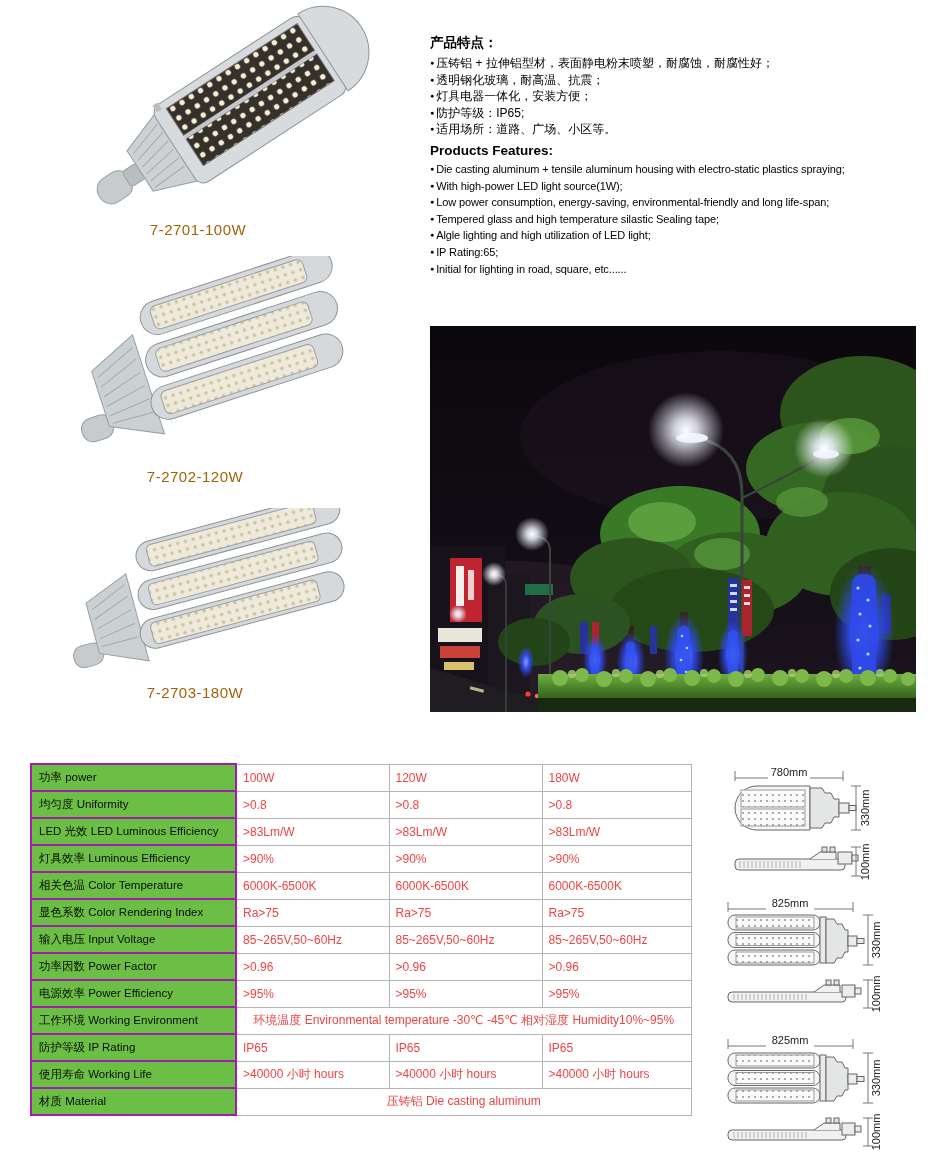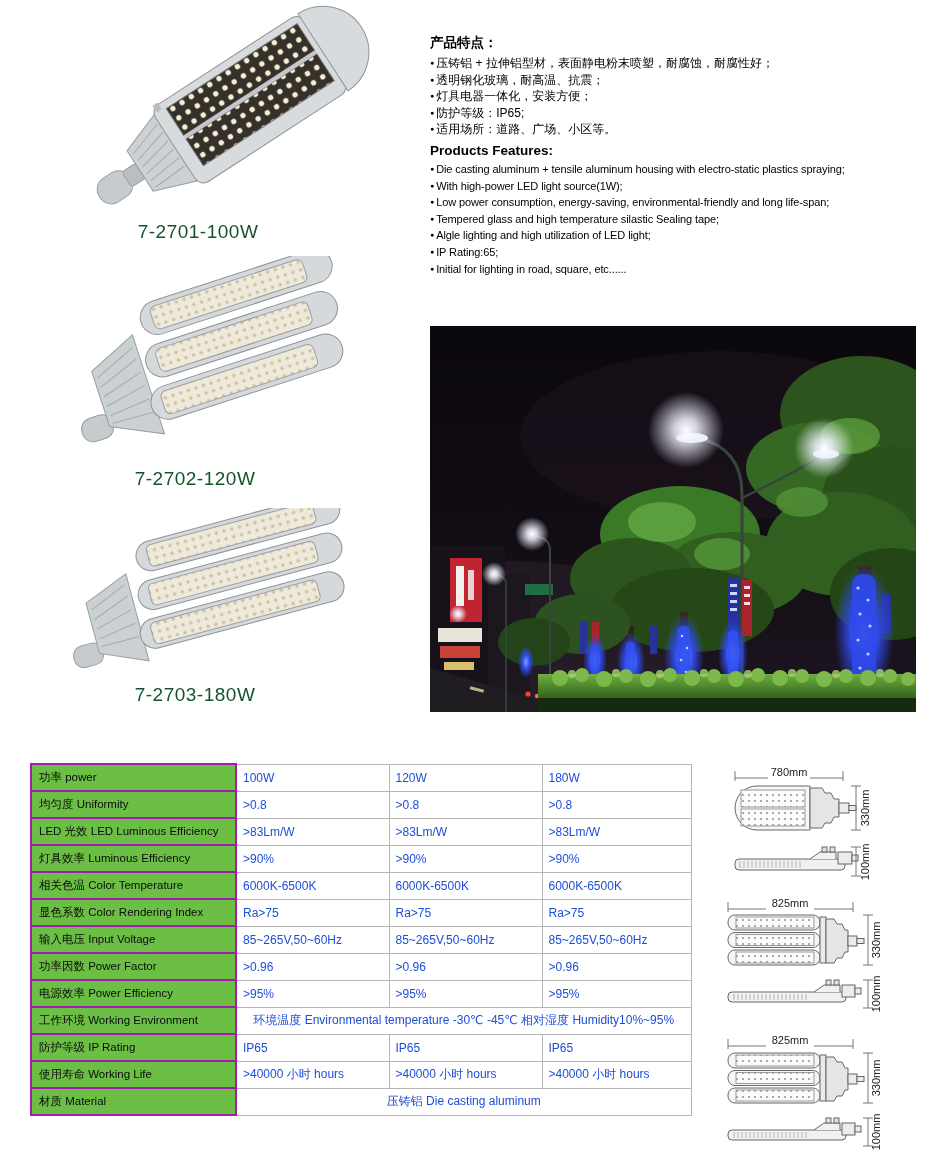--- a/index.html
+++ b/index.html
@@ -1,35 +1,35 @@
 <!DOCTYPE html>
 <html><head>
 <meta charset="utf-8">
 <style>
   html,body{margin:0;padding:0;background:#fff;}
   #page{position:relative;width:928px;height:1156px;background:#ffffff;
         font-family:"Liberation Sans","DejaVu Sans",sans-serif;color:#000;overflow:hidden;}
   
-  .model-label{position:absolute;width:180px;text-align:center;font-size:19px;
-               letter-spacing:.5px;color:#14532d;}
+  .model-label{position:absolute;width:180px;text-align:center;font-size:15px;
+               letter-spacing:.5px;color:#a16207;}
   
   .features{position:absolute;left:430px;top:34px;width:498px;}
   .f-title{font-weight:bold;font-size:13.5px;margin:0 0 3px 0;}
   .f-title.en{margin-top:5px;}
   ul.f-list{list-style:none;margin:0;padding:0;}
   ul.f-list li{font-size:12px;line-height:15.6px;white-space:nowrap;}
   ul.f-list.en li{font-size:11px;letter-spacing:-0.1px;}
   ul.f-list li::before{content:"●";font-size:7px;vertical-align:2px;margin-right:2px;}
   
   .photo-wrap{position:absolute;left:430px;top:326px;width:486px;height:386px;}
   
   .spec{position:absolute;left:30px;top:763px;}
   table.spec-t{border-collapse:collapse;table-layout:fixed;width:660px;}
   table.spec-t td{height:25px;font-size:12px;padding:0 6px;white-space:nowrap;overflow:hidden;
-                  border:1px solid #b5b5b5;color:#1d4ed8;background:#fff;}
+                  border:1px solid #b5b5b5;color:#ef4444;background:#fff;}
   table.spec-t td.lbl{background:#6cbf45;border:2px solid #a21caf;font-size:11.5px;
                       padding-left:7px;color:#0b0b0b;}
   table.spec-t td.merged{text-align:center;}
   
   .diag{position:absolute;left:710px;width:218px;height:128px;}
   .diag text{font-size:11px;fill:#222;font-family:"Liberation Sans",sans-serif;}
   
   .prod{position:absolute;}
 </style>
 </head>

